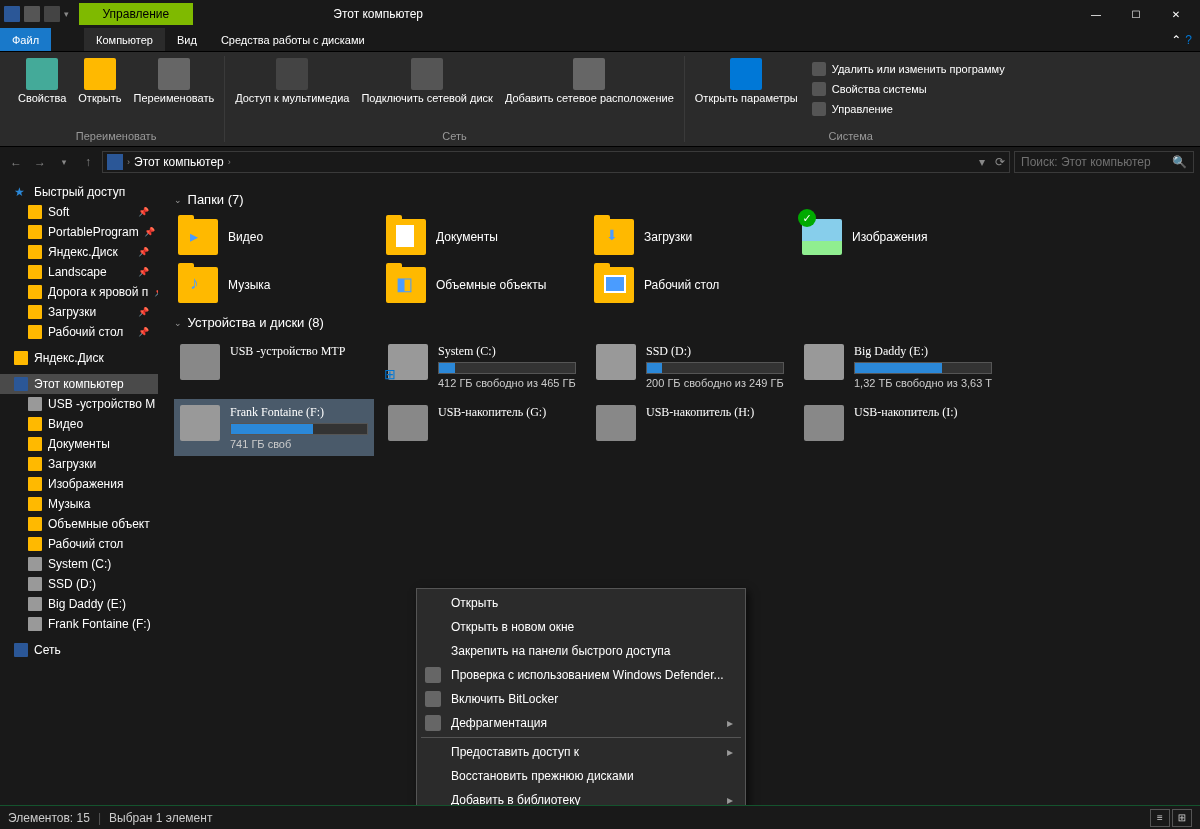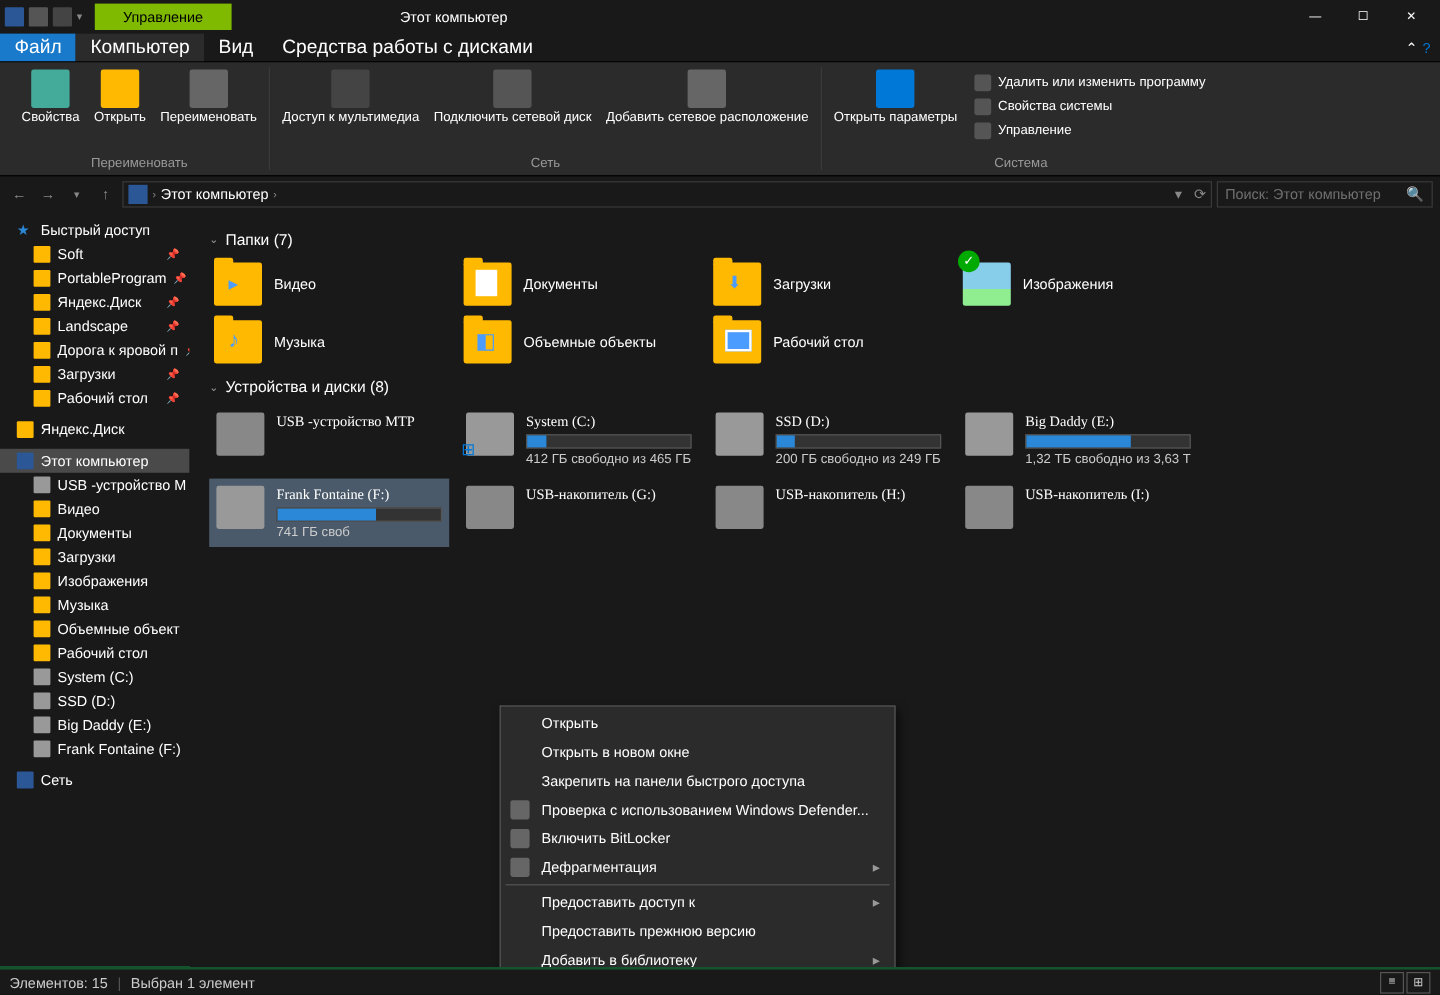--- a/index.html
+++ b/index.html
@@ -8,23 +8,23 @@
 .titlebar { height: 28px; background: #191919; display: flex; align-items: center; padding: 0 4px; }
 .titlebar .qat { display: flex; gap: 4px; align-items: center; }
 .titlebar .qat-icon { width: 16px; height: 16px; background: #2b5797; border-radius: 1px; }
 .titlebar .qat-icon.f2 { background: #555; }
 .titlebar .qat-icon.f3 { background: #444; }
 .titlebar .tab-title { margin-left: 140px; color: #fff; font-size: 12px; }
 .titlebar .mgmt-tab { margin-left: 10px; background: #7fba00; color: #000; padding: 4px 24px; font-size: 12px; }
 .titlebar .win-controls { margin-left: auto; display: flex; }
 .titlebar .win-controls div { width: 40px; height: 28px; display: flex; align-items: center; justify-content: center; color: #fff; font-size: 10px; }
 .menubar { height: 24px; background: #191919; display: flex; align-items: stretch; border-bottom: 1px solid #000; }
-.menubar .tab { padding: 4px 12px; color: #fff; font-size: 16px; display: flex; align-items: center; }
+.menubar .tab { padding: 4px 12px; color: #fff; font-size: 11px; display: flex; align-items: center; }
 .menubar .tab.file { background: #1979ca; }
-.menubar .tab.active { background: #2b2b2b; }
+.menubar .tab.active { background: #2b2b2b; margin-left: 33px; }
 .menubar .help { margin-left: auto; padding: 4px 8px; display: flex; align-items: center; gap: 4px; }
 .ribbon { height: 94px; background: #2b2b2b; display: flex; padding: 4px 8px; }
 .ribbon-group { display: flex; flex-direction: column; align-items: center; padding: 0 8px; border-right: 1px solid #3a3a3a; }
 .ribbon-group:last-child { border-right: none; }
 .ribbon-buttons { display: flex; gap: 8px; flex: 1; }
 .ribbon-btn { display: flex; flex-direction: column; align-items: center; gap: 2px; padding: 2px; text-align: center; font-size: 11px; line-height: 1.2; }
 .ribbon-btn .icon32 { width: 32px; height: 32px; background: #2b5797; border-radius: 2px; }
 .ribbon-btn .icon32.props { background: #4a9; }
 .ribbon-btn .icon32.open { background: #ffb900; }
 .ribbon-btn .icon32.rename { background: #666; }
@@ -82,21 +82,21 @@
 .drive-item .di-info { flex: 1; min-width: 0; }
 .drive-item .di-label { font-size: 12px; white-space: nowrap; overflow: hidden; font-family: Liberation Serif, serif; }
 .drive-item .di-bar { height: 12px; background: #333; margin: 3px 0; border: 1px solid #555; position: relative; }
 .drive-item .di-bar .fill { height: 100%; background: #2b88d8; }
 .drive-item .di-free { font-size: 11px; color: #ccc; white-space: nowrap; overflow: hidden; }
 .context-menu { position: absolute; left: 258px; top: 412px; width: 330px; background: #2b2b2b; border: 1px solid #555; box-shadow: 3px 3px 8px rgba(0,0,0,0.6); z-index: 100; padding: 2px 0; }
 .context-menu .mi { padding: 5px 12px 5px 34px; font-size: 12px; display: flex; align-items: center; gap: 8px; position: relative; }
 .context-menu .mi .arr { margin-left: auto; color: #999; }
 .context-menu .mi .micon { position: absolute; left: 8px; width: 16px; height: 16px; }
 .context-menu .sep { height: 1px; background: #555; margin: 2px 4px; }
-.statusbar { height: 24px; background: #191919; border-top: 3px solid #14532d; display: flex; align-items: center; padding: 0 8px; font-size: 12px; color: #ccc; }
+.statusbar { height: 24px; background: #191919; border-top: 1px solid #14532d; display: flex; align-items: center; padding: 0 8px; font-size: 12px; color: #ccc; }
 .statusbar .sep { margin: 0 8px; color: #555; }
 .statusbar .view-icons { margin-left: auto; display: flex; gap: 2px; }
 .statusbar .view-icons div { width: 20px; height: 18px; border: 1px solid #555; display: flex; align-items: center; justify-content: center; font-size: 10px; }
 </style>
 </head>
 <body>
 
 <div class="window">
   <div class="titlebar">
     <div class="qat">
@@ -443,21 +443,21 @@
             <span class="micon" style="background:#666;border-radius:2px"></span>
             <span>Дефрагментация</span>
             <span class="arr">▸</span>
           </div>
           <div class="sep"></div>
           <div class="mi">
             <span>Предоставить доступ к</span>
             <span class="arr">▸</span>
           </div>
           <div class="mi">
-            <span>Предоставить прежнюю версию</span>
+            <span>Восстановить прежнюю дисками</span>
           </div>
           <div class="mi">
             <span>Добавить в библиотеку</span>
             <span class="arr">▸</span>
           </div>
         </div>
     </div>
   </div>
 
   <div class="statusbar">

